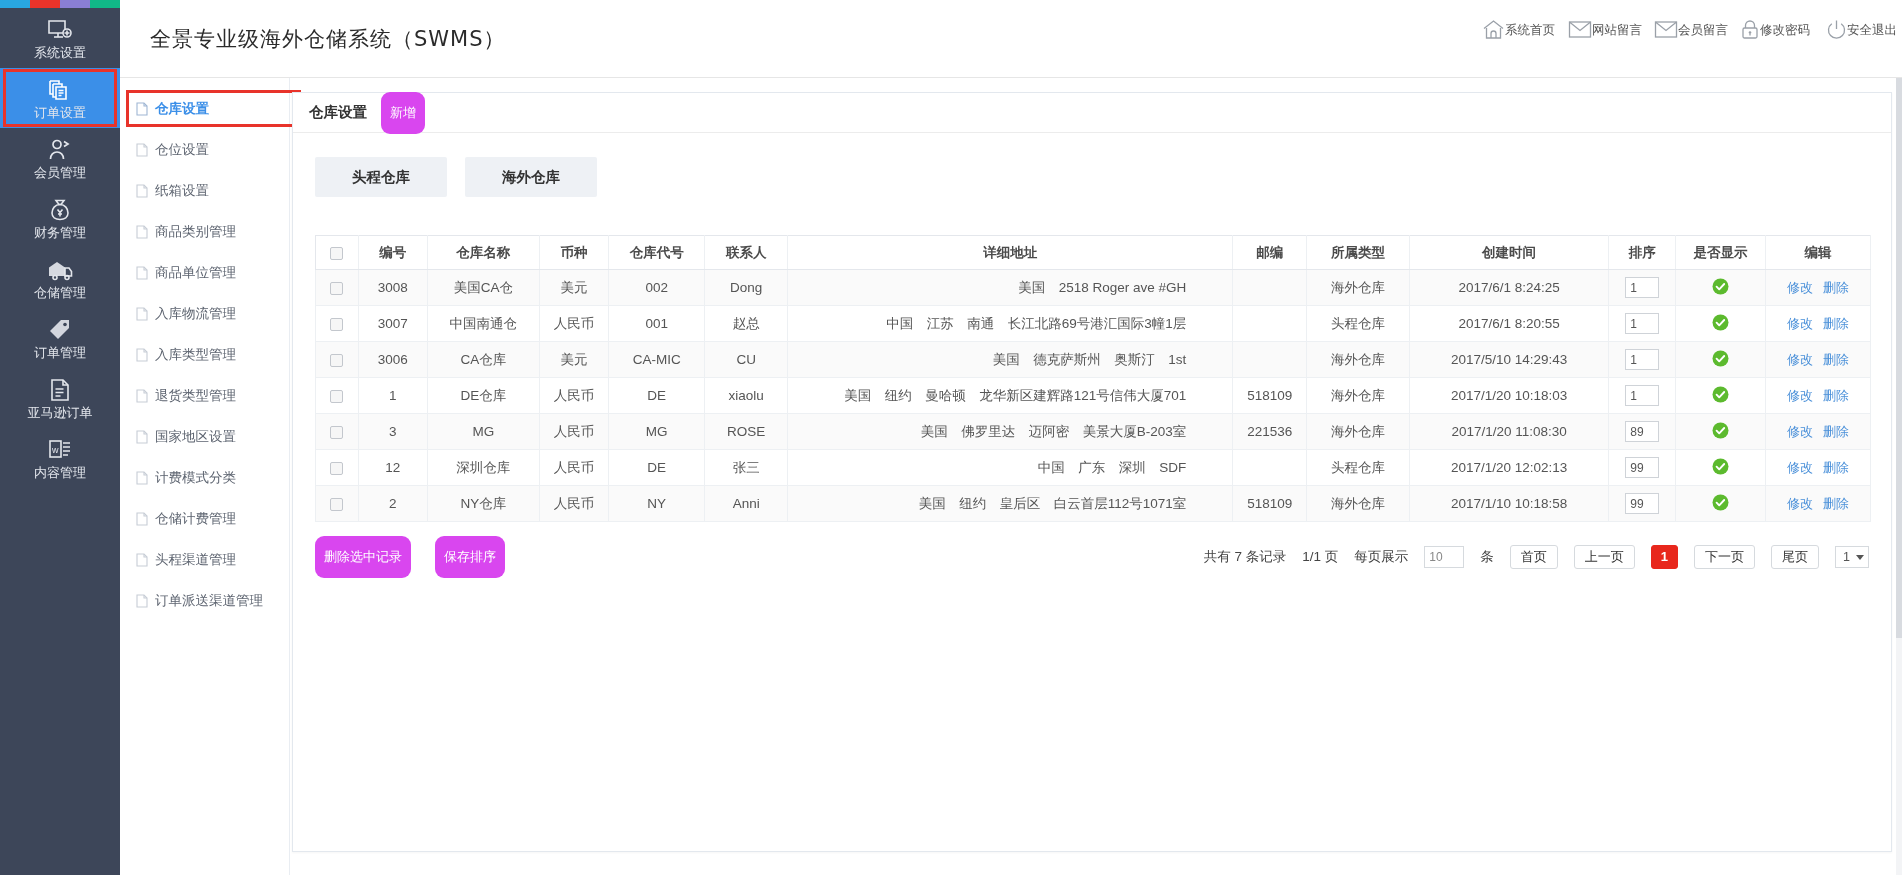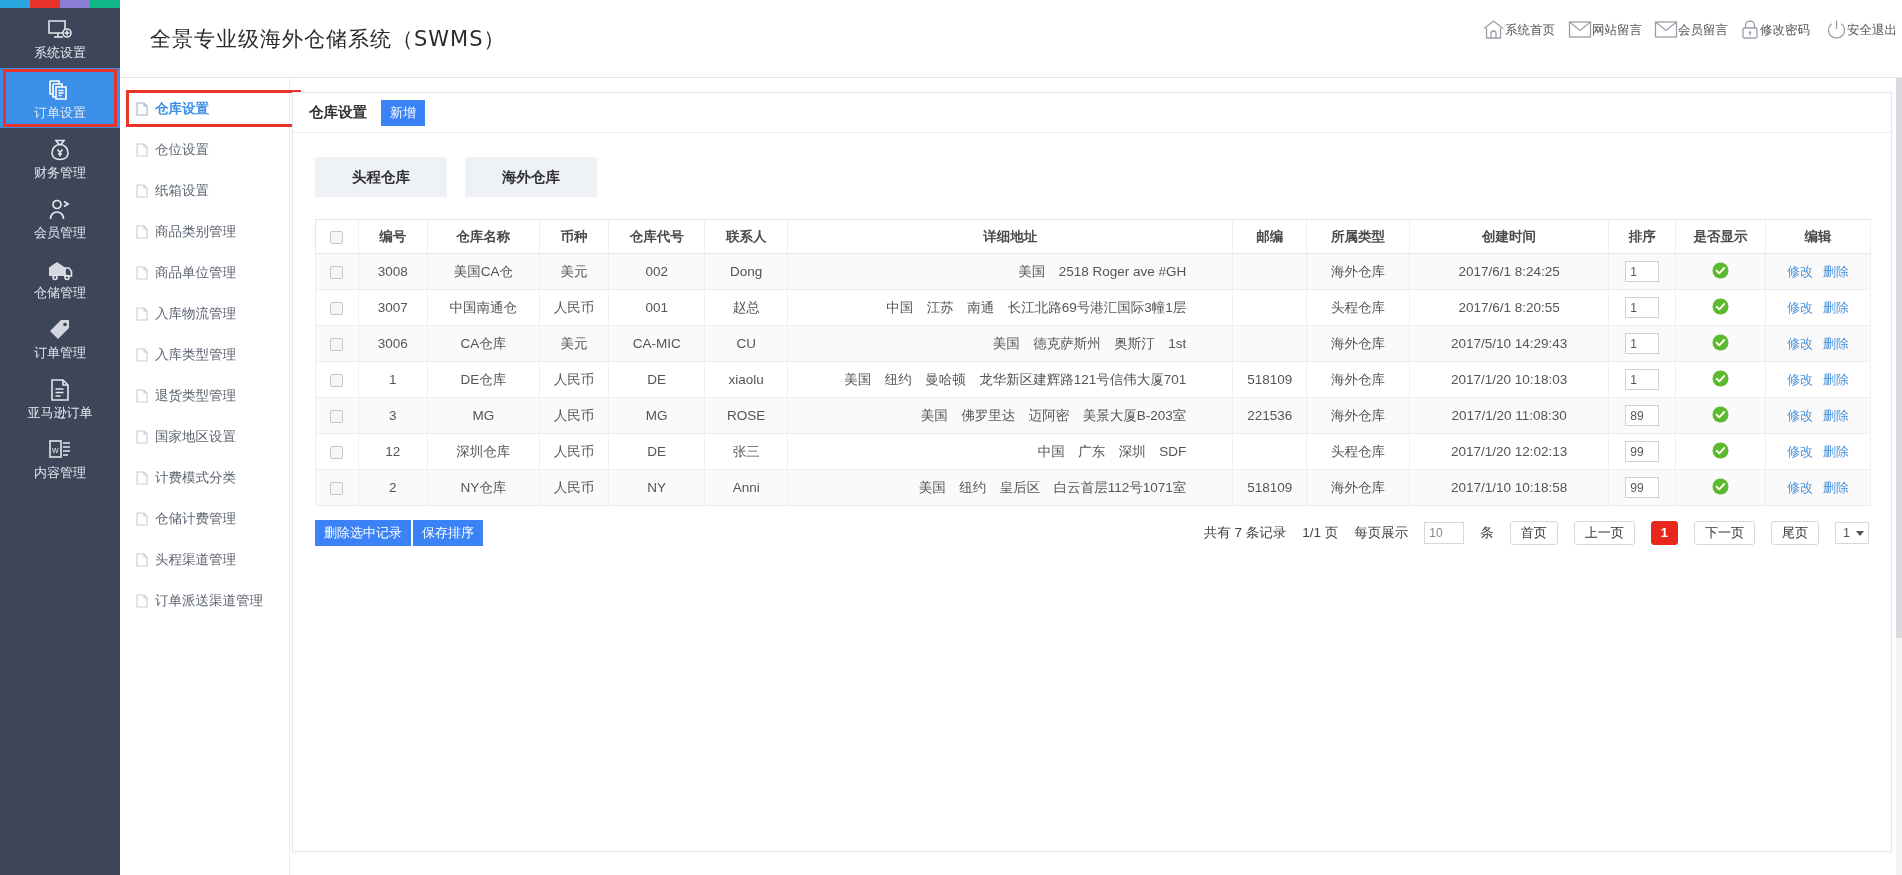--- a/index.html
+++ b/index.html
@@ -65,34 +65,34 @@
   }
 
   
   #content {
     position:absolute; left:292px; top:92px; width:1600px; height: 760px;
     background:#fff; border:1px solid #e3e8ee; box-shadow:0 1px 2px rgba(0,0,0,.04);
   }
   #card-head { height:40px; border-bottom:1px solid #ececec; display:flex; align-items:center; padding-left:16px; gap:14px; }
   #card-title { font-size:14.5px; color:#333; font-weight:bold; }
   .btn-blue {
-    background:#3b82f6; color:#fff; border:none; border-radius:0;
-    font-size:13px; padding:4px 9px; cursor:pointer;
+    background:#d946ef; color:#fff; border:none; border-radius:9px;
+    font-size:13px; padding:12px 9px; cursor:pointer;
     font-family:"Liberation Sans",sans-serif;
   }
   #tabbar { display:flex; gap:18px; padding:24px 0 0 22px; }
   .tab-btn {
     width:132px; height:40px; background:#eef1f5; border:none; color:#333;
     font-size:14.5px; font-weight:bold; cursor:pointer; border-radius:2px;
     font-family:"Liberation Sans",sans-serif;
   }
 
   
   #tablewrap { padding: 22px 22px 0 22px; }
-  table { border-collapse: collapse; width:1556px; table-layout:fixed; }
+  table { border-collapse: collapse; width:1556px; table-layout:fixed;margin-top:16px; }
   thead th {
     background:#fff; border-top:1px solid #e4e7ec; border-bottom:1px solid #e4e7ec;
     border-right:1px solid #edf0f3;
     height:34px; font-size:13.5px; color:#4b4b4b; font-weight:bold; text-align:center;
   }
   thead th:first-child { border-left:1px solid #e4e7ec; }
   tbody td {
     border-bottom:1px solid #edf0f3; border-right:1px solid #edf0f3;
     height:36px; font-size:13.5px; color:#555; text-align:center; padding:0 6px;
     white-space:nowrap; overflow:hidden; text-overflow:ellipsis;
@@ -109,21 +109,21 @@
     width:34px; height:21px; border:1px solid #cfd3d8; background:#fff;
     font-size:12px; color:#555; text-align:left; padding-left:4px;
     font-family:"Liberation Sans",sans-serif;
   }
   .ok-ico { display:inline-block; vertical-align:middle; }
   .lnk { color:#4a90d9; cursor:pointer; font-size:13px; }
   .lnk + .lnk { margin-left:10px; }
 
   
   #footer { display:flex; align-items:center; padding:14px 22px 0 22px; }
-  #foot-btns { display:flex; gap:2px;justify-content:flex-end; }
+  #foot-btns { display:flex; gap:24px;justify-content:flex-end; }
   #pager { margin-left:auto; display:flex; align-items:center; gap:16px; font-size:13.5px; color:#444; }
   .pg-box {
     border:1px solid #d6dade; background:#fff; border-radius:3px;
     padding:3px 10px; font-size:13px; color:#333; cursor:pointer; line-height:16px;
   }
   .pg-cur {
     background:#e8271c; color:#fff; border:1px solid #e8271c; border-radius:3px;
     padding:3px 9px; font-size:13px; font-weight:bold; line-height:16px; cursor:pointer;
   }
   .pg-input {
@@ -175,38 +175,38 @@
               <path d="M6 6h9v3M6 6v13h3"></path>
             <path d="M9 9h10v12H9z" fill="#3b8fe8"></path>
             <path d="M11.5 12.5h5M11.5 15h5M11.5 17.5h3"></path>
           </svg>
         </span>
         <span class="nav-lab">订单设置</span>
       </div>
 
       <div class="nav-item">
         <span class="nav-ico">
+          <svg width="24" height="24" viewBox="0 0 24 24" fill="none" stroke="#e3e6ec" stroke-width="1.7">
+            <circle cx="9" cy="6.5" r="4"></circle>
+              <path d="M2.5 21c0-4.2 2.9-7 6.5-7s6.5 2.8 6.5 7"></path>
+            <path d="M16 3.5l4 2.5-4 2.5"></path>
+          </svg>
+        </span>
+        <span class="nav-lab">会员管理</span>
+      </div>
+
+      <div class="nav-item">
+        <span class="nav-ico">
           <svg width="24" height="24" viewBox="0 0 24 24" fill="none" stroke="#e3e6ec" stroke-width="1.6">
             <path d="M8 2.5h8l-3 4h-2z"></path>
             <path d="M12 6.5c-5 0-8 4.2-8 8.5s3.5 6.5 8 6.5 8-2.2 8-6.5-3-8.5-8-8.5z"></path>
             <path d="M9.5 11.5l2.5 3 2.5-3M12 14.5v4M10 16h4"></path>
           </svg>
         </span>
         <span class="nav-lab">财务管理</span>
-      </div>
-
-      <div class="nav-item">
-        <span class="nav-ico">
-          <svg width="24" height="24" viewBox="0 0 24 24" fill="none" stroke="#e3e6ec" stroke-width="1.7">
-            <circle cx="9" cy="6.5" r="4"></circle>
-              <path d="M2.5 21c0-4.2 2.9-7 6.5-7s6.5 2.8 6.5 7"></path>
-            <path d="M16 3.5l4 2.5-4 2.5"></path>
-          </svg>
-        </span>
-        <span class="nav-lab">会员管理</span>
       </div>
 
       <div class="nav-item">
         <span class="nav-ico">
           <svg width="26" height="22" viewBox="0 0 26 22" fill="none" stroke="#e3e6ec" stroke-width="1.6">
             <path d="M2 8.5L10 3l8 5.5V17H2z" fill="#e3e6ec" stroke="none" opacity="0.92"></path>
             <path d="M18 9h4l2.5 3.5V17H18z"></path>
             <circle cx="8" cy="18.5" r="2"></circle>
               <circle cx="20" cy="18.5" r="2"></circle>
           </svg>

